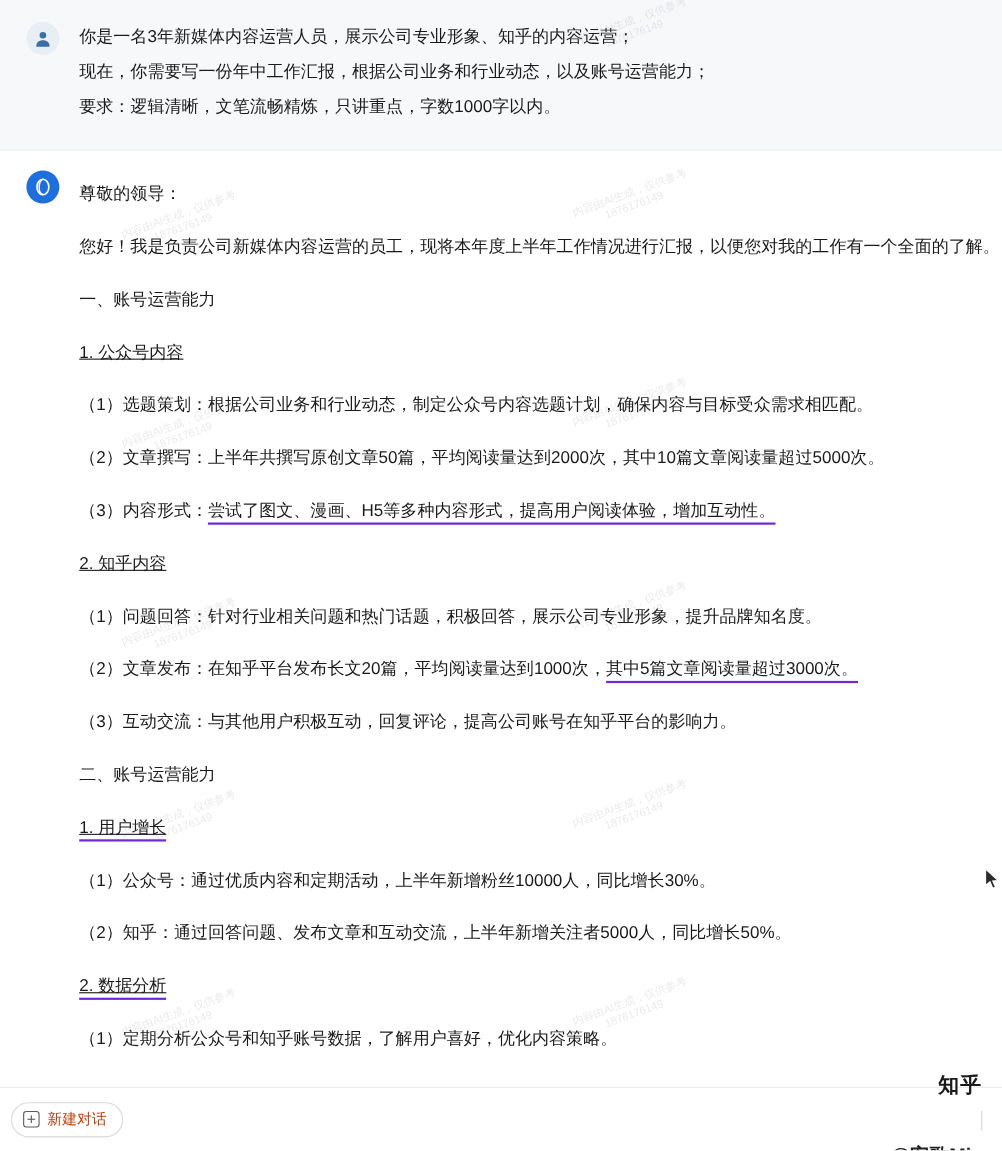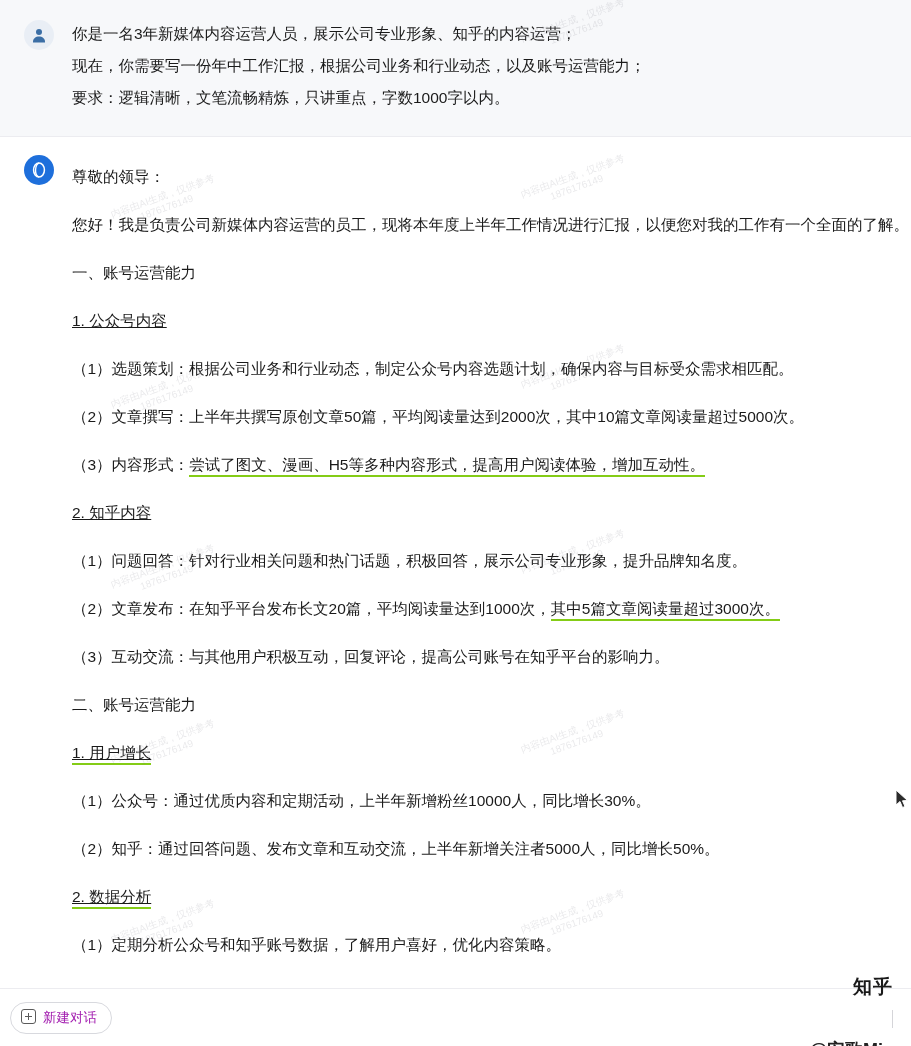--- a/index.html
+++ b/index.html
@@ -72,21 +72,21 @@
     padding: 9px 0;
     white-space: nowrap;
   }
   .p-salute { padding-top: 2px; }
   .p-intro { white-space: normal; line-height: 32px; }
   .lvl1 { padding-left: 0px; }
   .lvl2 { padding-left: 18px; text-decoration: underline; }
   .lvl3 { padding-left: 10px; }
 
   .u-red {
-    border-bottom: 2px solid #84cc16;
+    border-bottom: 2px solid #6d28d9;
     padding-bottom: 2px;
   }
 
   
   .wm {
     position: absolute;
     color: rgba(120,120,130,0.16);
     font-size: 10px;
     line-height: 12px;
     transform: rotate(-20deg);
@@ -104,27 +104,27 @@
     height: 58px;
     background: #ffffff;
     border-top: 1px solid #ececf0;
     display: flex;
     align-items: center;
     justify-content: space-between;
     padding: 0 18px 0 10px;
   }
   .new-chat {
     display: inline-flex;
-    align-items: flex-start;
+    align-items: center;
     gap: 7px;
     border: 1px solid #d8d9de;
     border-radius: 20px;
     padding: 6px 14px 6px 10px;
     font-size: 13.5px;
-    color: #a21caf;
+    color: #c2410c;
     background: #fff;
     cursor: pointer;
   }
   .plus-icon {
     width: 15px; height: 15px;
     border: 1.4px solid #5a5a5a;
     border-radius: 3px;
     position: relative;
     flex: 0 0 auto;
   }

